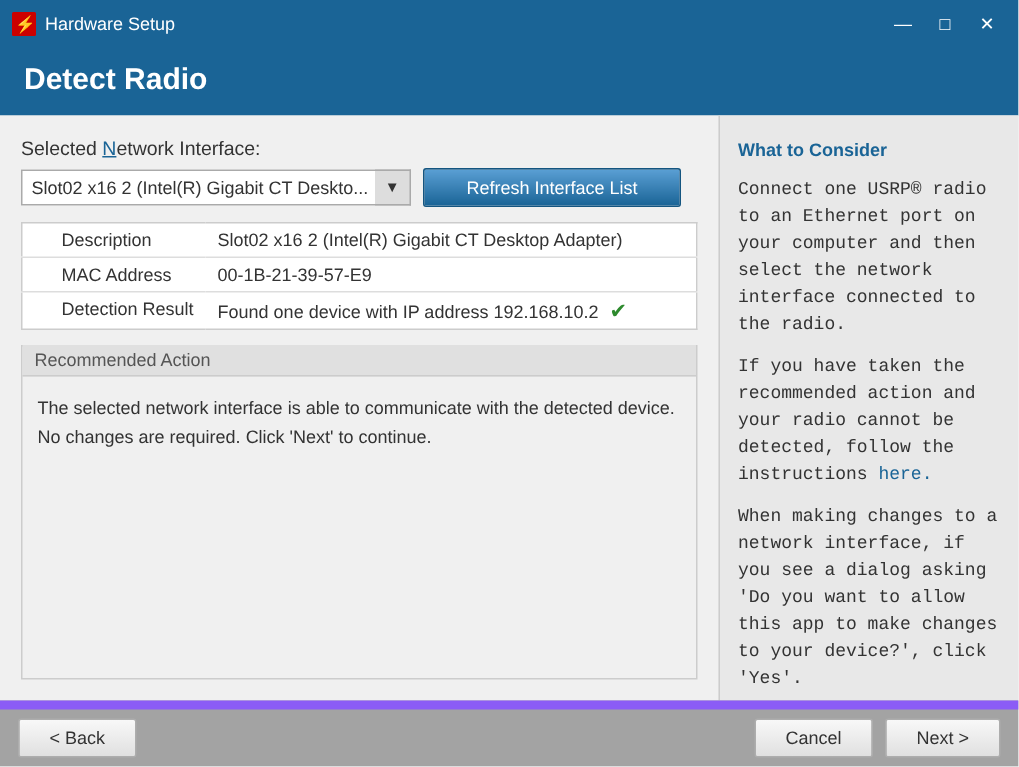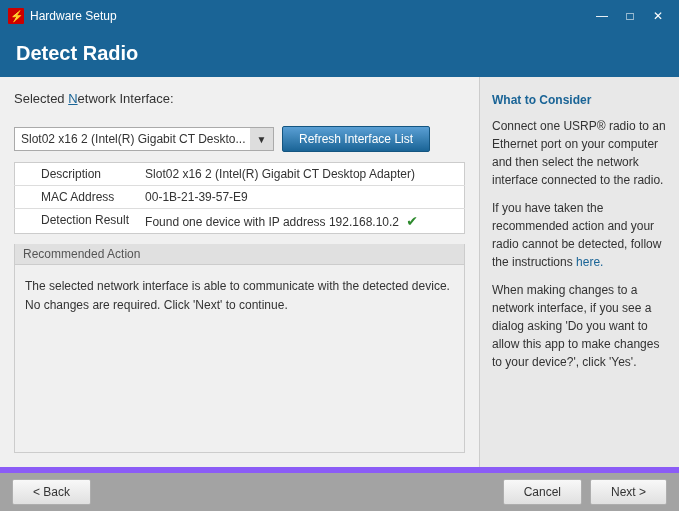--- a/index.html
+++ b/index.html
@@ -92,36 +92,37 @@
       flex-shrink: 0;
     }
     .right-panel-title {
       color: #1a6496;
       font-weight: bold;
       margin-bottom: 8px;
     }
     .right-panel p {
       margin-bottom: 10px;
       color: #333;
+      font-family: Liberation Mono, monospace;
     }
     .right-panel a {
       color: #1a6496;
       text-decoration: none;
     }
 
     
     .interface-row {
       display: flex;
       align-items: center;
       gap: 8px;
     }
     .interface-label {
       color: #333;
       white-space: nowrap;
-      margin-bottom: 20px;
+      margin-bottom: 6px;
     }
     .interface-label span {
       color: #1a6496;
       text-decoration: underline;
     }
 
     .select-wrapper {
       position: relative;
       display: inline-flex;
     }
@@ -150,21 +151,21 @@
       justify-content: center;
       pointer-events: none;
       font-size: 10px;
       color: #333;
     }
 
     .refresh-btn {
       background: linear-gradient(to bottom, #5a9fd4, #1a6496);
       color: white;
       border: 1px solid #145580;
-      padding: 5px 16px;
+      padding: 5px 28px;
       font-size: 12px;
       cursor: pointer;
       white-space: nowrap;
       border-radius: 2px;
     }
 
     
     .info-table {
       border: 1px solid #ccc;
       background: white;

